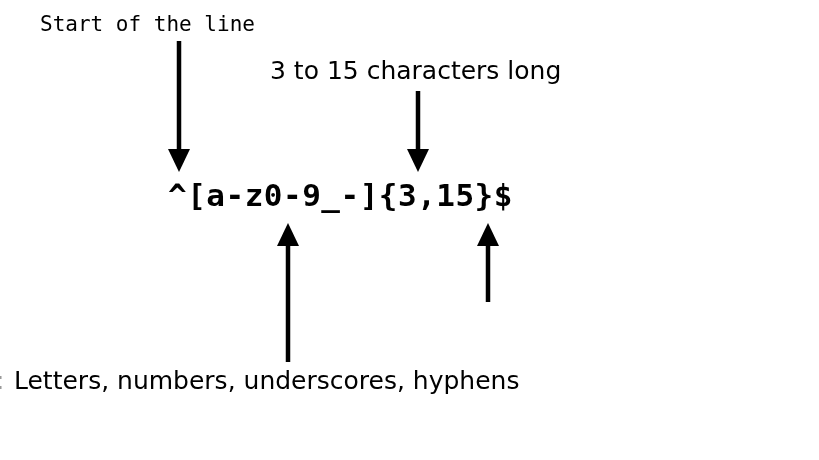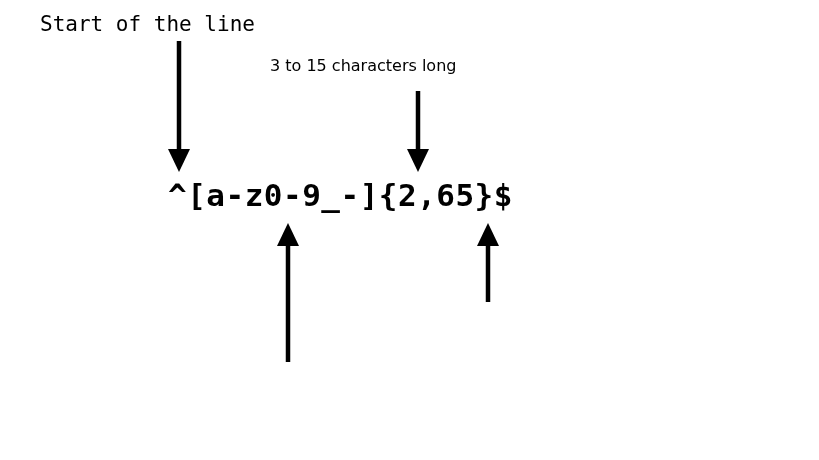--- a/index.html
+++ b/index.html
@@ -20,21 +20,21 @@
     white-space: pre;
     line-height: 1;
   }
   .mono-label {
     font-family: "DejaVu Sans Mono", monospace;
     font-size: 21px;
     font-weight: 400;
   }
   .sans-label {
     font-family: "DejaVu Sans", sans-serif;
-    font-size: 16px;
+    font-size: 25px;
     font-weight: 400;
     text-align: right;
   }
   .regex {
     position: absolute;
     font-family: "DejaVu Sans Mono", monospace;
     font-size: 31px;
     font-weight: 700;
     color: #000000;
     white-space: pre;
@@ -59,24 +59,25 @@
 </head>
 <body>
 
 <div id="canvas">
 
   <div class="lbl mono-label" id="label-start">Start of the line</div>
 
   <div class="lbl sans-label" id="label-length">3 to 15 characters long</div>
 
 
+  <div class="lbl sans-label" id="label-chars">Letters, numbers, underscores, hyphens</div>
 
   <div class="lbl sans-label" id="clip-frag">:</div>
 
-  <div class="regex" id="regex-text">^[a-z0-9_-]{2,65}$</div>
+  <div class="regex" id="regex-text">^[a-z0-9_-]{3,15}$</div>
 
   <svg class="arrow-layer" viewBox="0 0 819 460">
 
     <g>
       <line x1="179" y1="41" x2="179" y2="158" stroke="#000000" stroke-width="4.5"></line>
       <polygon points="179,172 168,149 190,149" fill="#000000"></polygon>
     </g>
 
     <g>
       <line x1="418" y1="91" x2="418" y2="158" stroke="#000000" stroke-width="4.5"></line>

